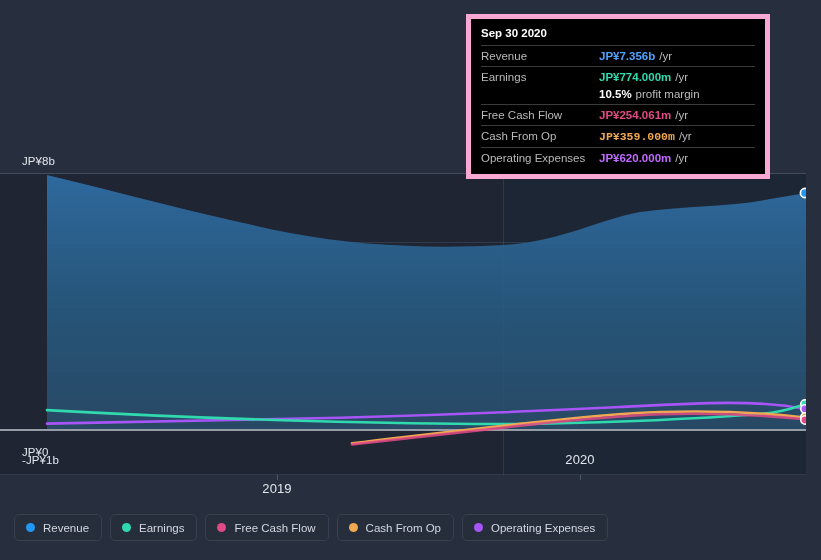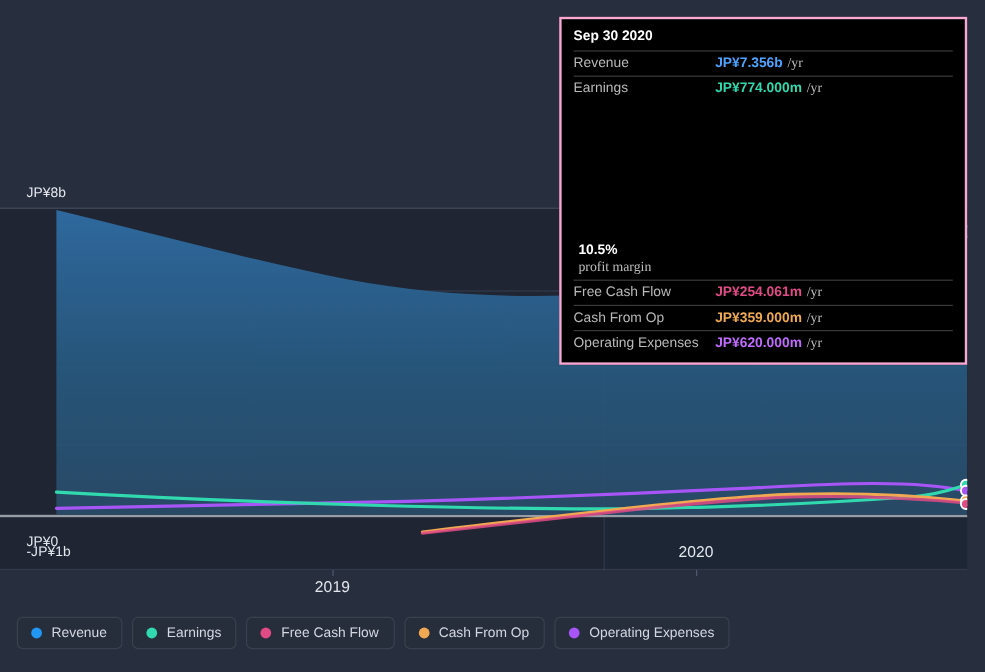--- a/index.html
+++ b/index.html
@@ -94,48 +94,48 @@
     width: 1px;
     height: 5px;
     background: rgba(150,170,200,0.35);
   }
 
   
   .tooltip {
     position: absolute;
     left: 466px;
     top: 14px;
-    width: 340px;
+    width: 304px;
     background: #000000;
-    border: 2px solid #f9a8d4;
+    border: 5px solid #f9a8d4;
     box-sizing: border-box;
     padding: 8px 10px 6px 10px;
   }
   .tt-title {
     font-size: 11.5px;
     font-weight: bold;
     color: #ffffff;
     padding-bottom: 6px;
   }
   .tt-row {
     display: flex;
     align-items: baseline;
     border-top: 1px solid #3b3b3b;
     padding: 3px 0 3px 0;
     font-size: 11.5px;
     line-height: 14px;
   }
-  .tt-row.nodiv { border-top: none; padding-top: 0; flex-direction: column; }
+  .tt-row.nodiv { border-top: none; padding-top: 0; }
   .tt-label {
     width: 118px;
     color: #b9b9b9;
     flex: 0 0 118px;
   }
   .tt-value { font-weight: bold; }
-  .tt-suffix { color: #bdbdbd; font-weight: normal; margin-left: 4px; font-family: Liberation Serif, serif; }
+  .tt-suffix { color: #bdbdbd; font-weight: normal; margin-left: 4px; }
 
   
   .legend {
     position: absolute;
     left: 14px;
     top: 514px;
     display: flex;
     gap: 8px;
   }
   .legend-item {
@@ -261,21 +261,21 @@
     </div>
 
     <div class="tt-row">
       <span class="tt-label">Free Cash Flow</span>
       <span class="tt-value" style="color:#e04a85;">JP¥254.061m</span>
       <span class="tt-suffix">/yr</span>
     </div>
 
     <div class="tt-row">
       <span class="tt-label">Cash From Op</span>
-      <span class="tt-value" style="color:#f0a952;">JP¥359.000m</span>
+      <span class="tt-value" style="color:#f0a952;font-family:Liberation Mono, monospace;">JP¥359.000m</span>
       <span class="tt-suffix">/yr</span>
     </div>
 
     <div class="tt-row">
       <span class="tt-label">Operating Expenses</span>
       <span class="tt-value" style="color:#c06bff;">JP¥620.000m</span>
       <span class="tt-suffix">/yr</span>
     </div>
   </div>
 

